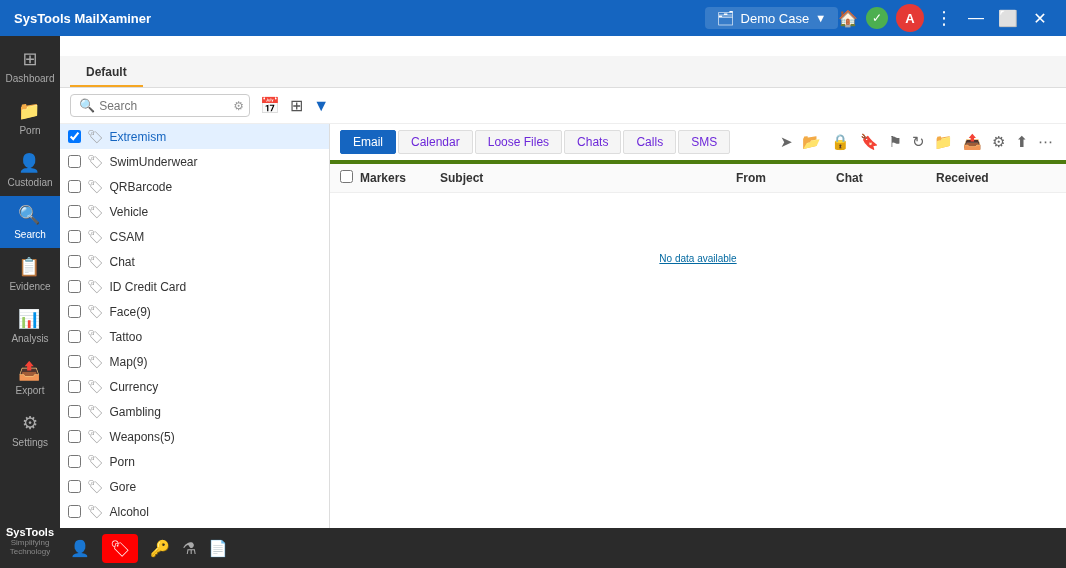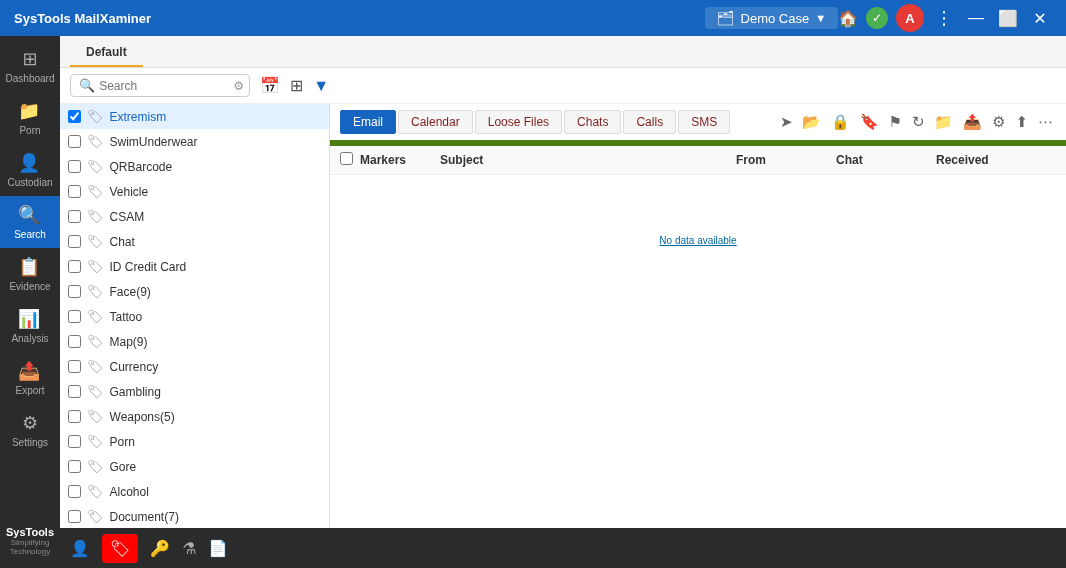--- a/index.html
+++ b/index.html
@@ -110,20 +110,21 @@
     }
 
     
     .tab-bar {
       background: #f5f5f5;
       border-bottom: 1px solid #ddd;
       display: flex;
       align-items: flex-end;
       padding: 0 10px;
       height: 32px;
+      margin-top: 20px;
     }
     .tab {
       padding: 6px 16px;
       font-size: 12px;
       cursor: pointer;
       border-bottom: 2px solid transparent;
       color: #555;
     }
     .tab.active {
       border-bottom: 2px solid #f5a623;
@@ -200,34 +201,34 @@
       display: flex;
       flex-direction: column;
       overflow: hidden;
     }
 
     
     .email-toolbar {
       display: flex;
       align-items: center;
       padding: 6px 10px;
-      border-bottom: 6px solid #4d7c0f;
+      border-bottom: 4px solid #4d7c0f;
       gap: 6px;
     }
     .email-tabs {
       display: flex;
       gap: 2px;
     }
     .email-tab {
       padding: 4px 12px;
       border: 1px solid #ddd;
       background: #f5f5f5;
       font-size: 12px;
       cursor: pointer;
-      color: #7f1d1d;
+      color: #6d28d9;
       border-radius: 2px;
     }
     .email-tab.active {
       background: #1565c0;
       color: white;
       border-color: #1565c0;
     }
     .email-action-icons {
       margin-left: auto;
       display: flex;

